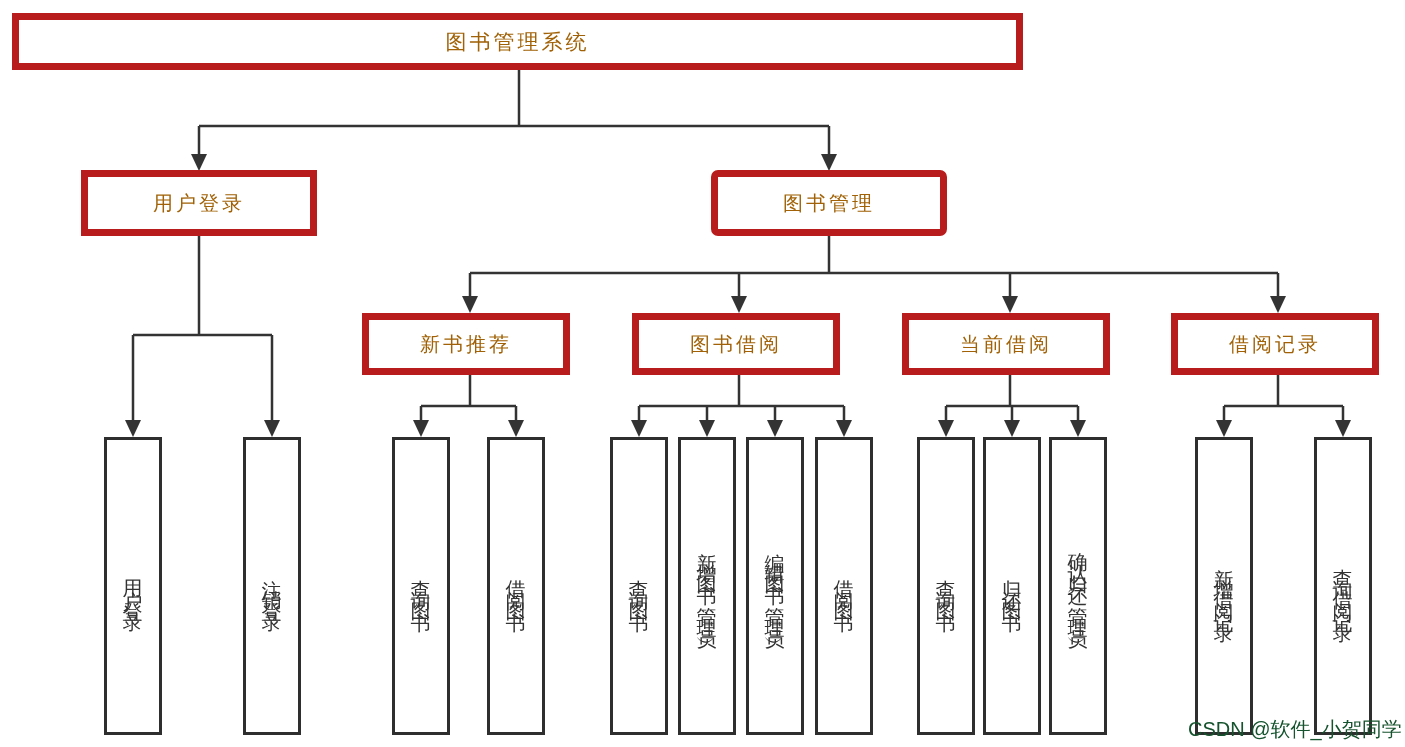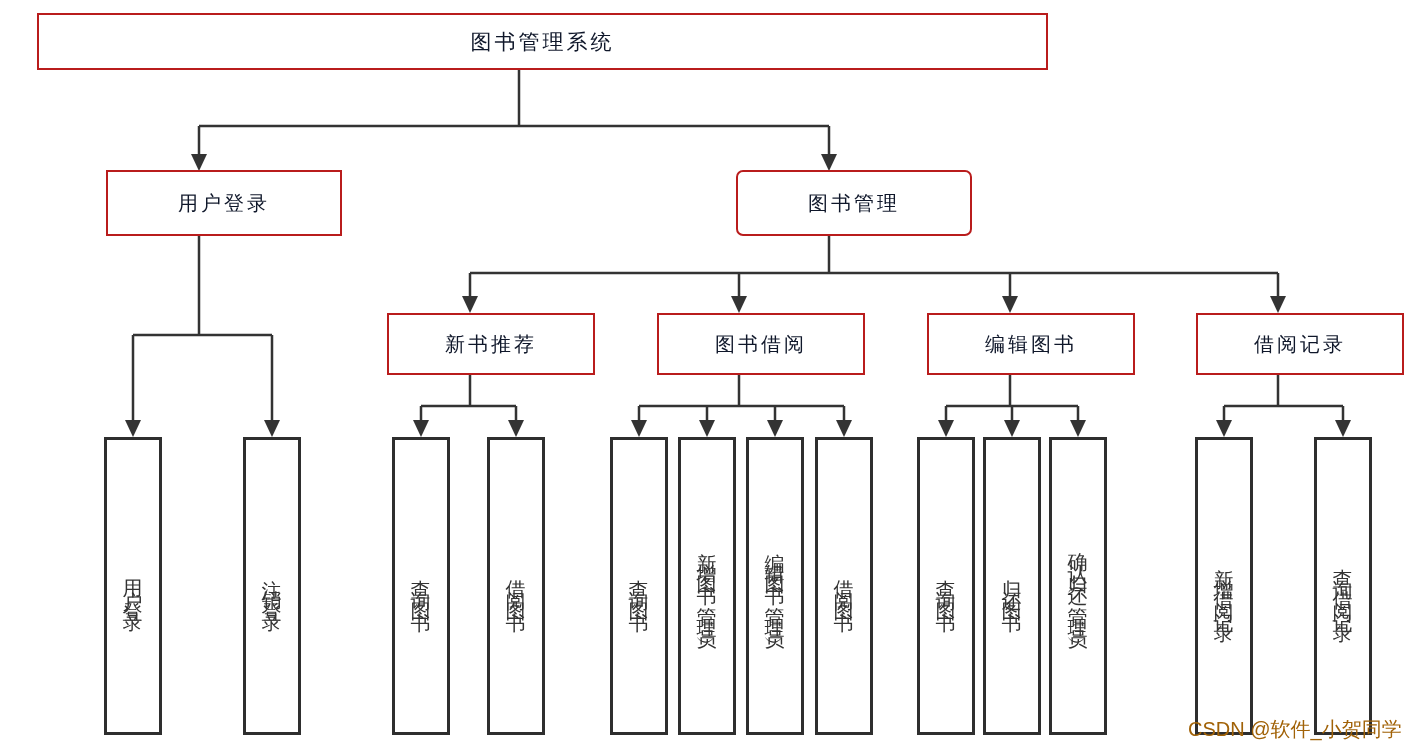--- a/index.html
+++ b/index.html
@@ -19,30 +19,29 @@
     position: absolute;
     inset: 0;
     width: 1405px;
     height: 747px;
     z-index: 1;
   }
   .box {
     position: absolute;
     box-sizing: border-box;
     background: #ffffff;
-    border: 2px solid #b91c1c;
-    color: #0f172a;
+    border: 7px solid #b91c1c;
+    color: #a16207;
     display: flex;
     align-items: center;
     justify-content: center;
     font-size: 20px;
     letter-spacing: 3px;
     z-index: 2;
     white-space: nowrap;
-    margin-left: 25px;
   }
   .box.root {
     left: 12px; top: 13px;
     width: 1011px; height: 57px;
     font-size: 21px;
   }
   .box.lvl2 {
     top: 170px; width: 236px; height: 66px;
   }
   .box.lvl3 {
@@ -65,21 +64,21 @@
     display: flex;
     align-items: center;
     justify-content: center;
     line-height: 1;
   }
   .watermark {
     position: absolute;
     left: 1188px;
     top: 716px;
     font-size: 20px;
-    color: #a16207;
+    color: #14532d;
     z-index: 3;
     white-space: nowrap;
   }
   .conn { stroke: #333333; stroke-width: 2.5; fill: none; }
   .head { fill: #333333; stroke: none; }
 </style>
 </head>
 <body>
 
 <div class="canvas">
@@ -134,21 +133,21 @@
     </g>
   </svg>
 
   <div class="box root">图书管理系统</div>
 
   <div class="box lvl2" style="left:81px;">用户登录</div>
   <div class="box lvl2" style="left:711px;border-radius:7px;">图书管理</div>
 
   <div class="box lvl3" style="left:362px;">新书推荐</div>
   <div class="box lvl3" style="left:632px;">图书借阅</div>
-  <div class="box lvl3" style="left:902px;">编辑图书</div>
+  <div class="box lvl3" style="left:902px;">当前借阅</div>
   <div class="box lvl3" style="left:1171px;text-align:right;">借阅记录</div>
 
   <div class="leaf" style="left:104px;">用户登录</div>
   <div class="leaf" style="left:243px;">注销登录</div>
 
   <div class="leaf" style="left:392px;">查询图书</div>
   <div class="leaf" style="left:487px;">借阅图书</div>
 
   <div class="leaf" style="left:610px;">查询图书</div>
   <div class="leaf" style="left:678px;">新增图书（管理员）</div>

